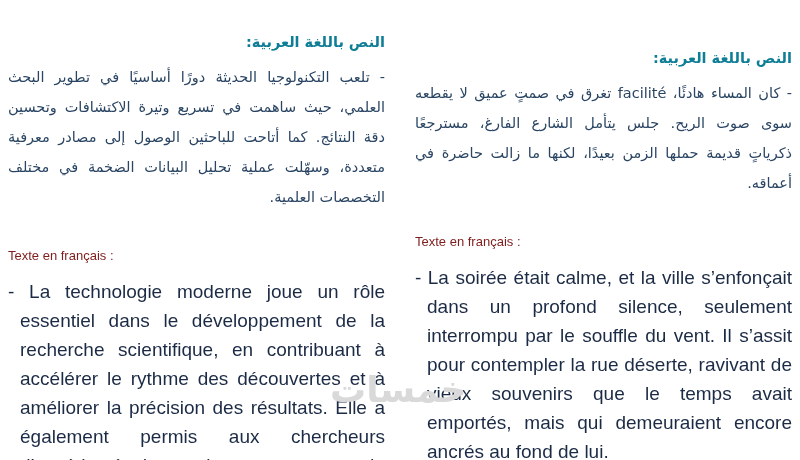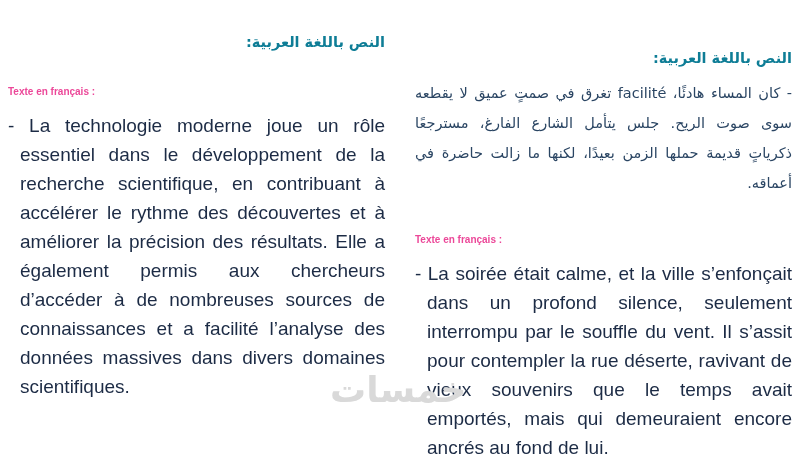--- a/index.html
+++ b/index.html
@@ -35,23 +35,23 @@
   .ar-text {
     direction: rtl;
     text-align: justify;
     text-align-last: right;
     color: #2a4563;
     font-size: 14.5px;
     line-height: 30px;
     font-family: "DejaVu Sans", sans-serif;
   }
   .fr-heading {
-    color: #ec4899;
-    font-weight: bold;
-    font-size: 10px;
+    color: #7f1d1d;
+    font-weight: normal;
+    font-size: 13px;
     margin: 36px 0 14px 0;
     font-family: "Liberation Sans", sans-serif;
   }
   .fr-text {
     color: #1c2b45;
     font-size: 19px;
     line-height: 29px;
     text-align: justify;
     padding-left: 12px;
     text-indent: -12px;
@@ -71,20 +71,21 @@
   }
 </style>
 </head>
 <body>
 
 <div class="page">
   <div class="cols">
 
     <div class="col col-left">
       <div class="ar-heading">النص باللغة العربية:</div>
+      <div class="ar-text">- تلعب التكنولوجيا الحديثة دورًا أساسيًا في تطوير البحث العلمي، حيث ساهمت في تسريع وتيرة الاكتشافات وتحسين دقة النتائج. كما أتاحت للباحثين الوصول إلى مصادر معرفية متعددة، وسهّلت عملية تحليل البيانات الضخمة في مختلف التخصصات العلمية.</div>
       <div class="fr-heading">Texte en français :</div>
       <div class="fr-text">- La technologie moderne joue un rôle essentiel dans le développement de la recherche scientifique, en contribuant à accélérer le rythme des découvertes et à améliorer la précision des résultats. Elle a également permis aux chercheurs d’accéder à de nombreuses sources de connaissances et a facilité l’analyse des données massives dans divers domaines scientifiques.</div>
     </div>
 
     <div class="col col-right">
       <div class="ar-heading">النص باللغة العربية:</div>
       <div class="ar-text">- كان المساء هادئًا، facilité تغرق في صمتٍ عميق لا يقطعه سوى صوت الريح. جلس يتأمل الشارع الفارغ، مسترجعًا ذكرياتٍ قديمة حملها الزمن بعيدًا، لكنها ما زالت حاضرة في أعماقه.</div>
       <div class="fr-heading">Texte en français :</div>
       <div class="fr-text">- La soirée était calme, et la ville s’enfonçait dans un profond silence, seulement interrompu par le souffle du vent. Il s’assit pour contempler la rue déserte, ravivant de vieux souvenirs que le temps avait emportés, mais qui demeuraient encore ancrés au fond de lui.</div>
     </div>

